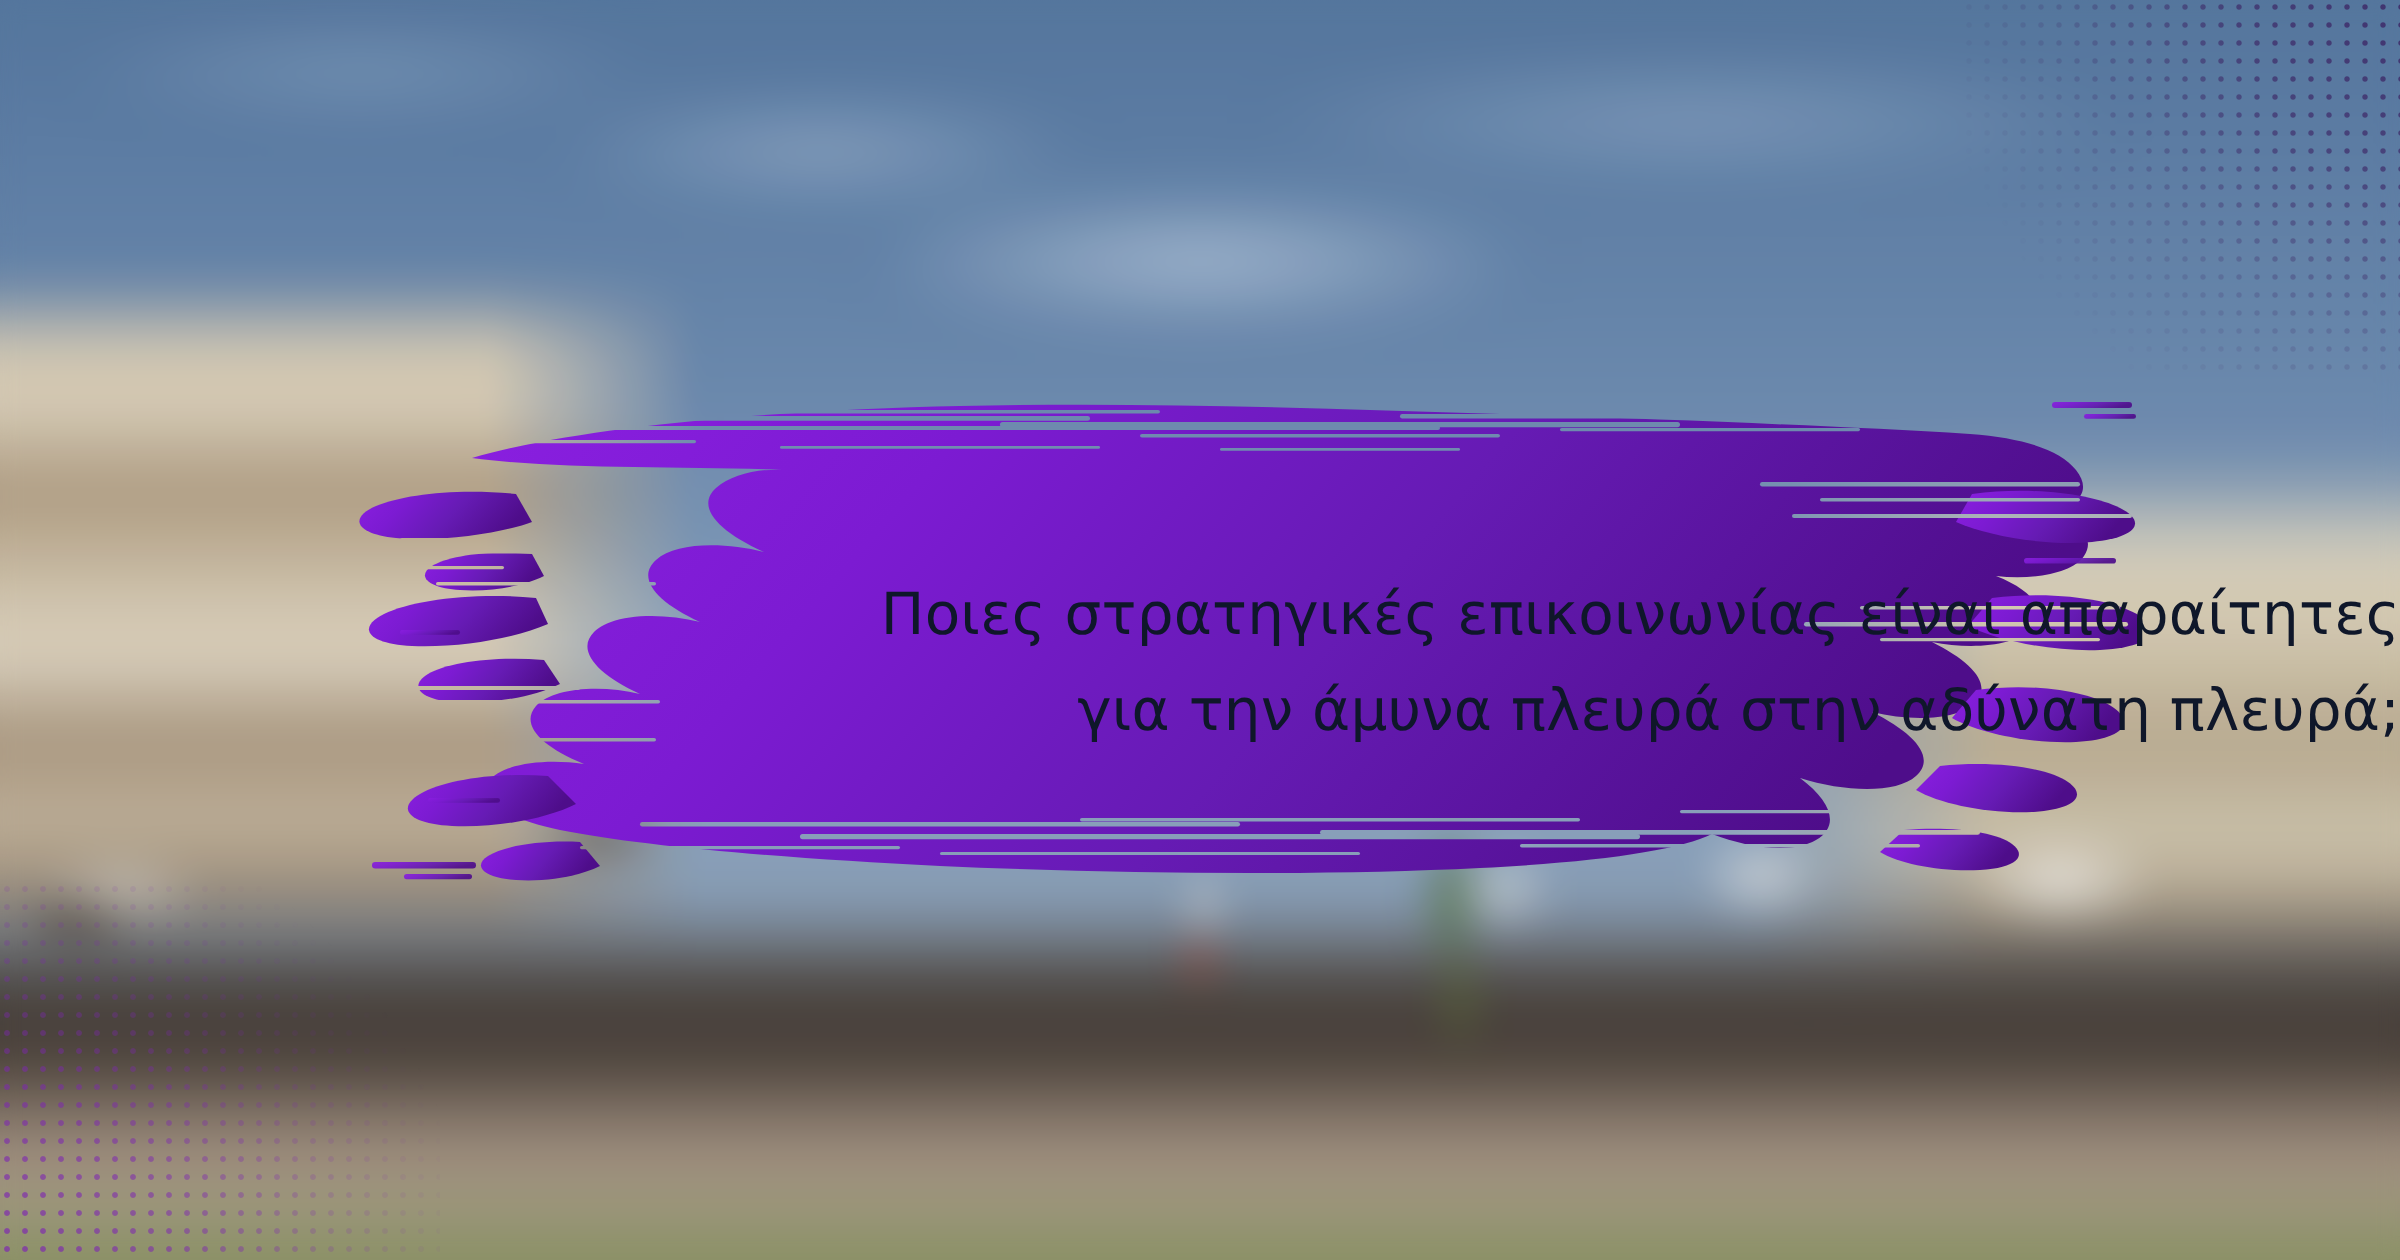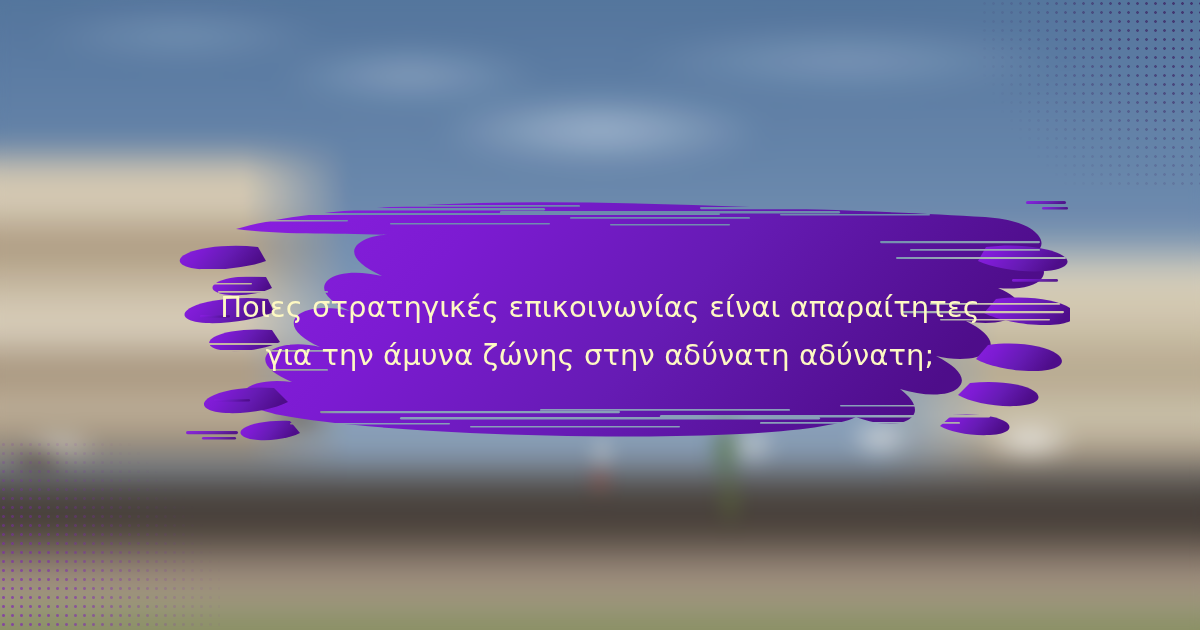--- a/index.html
+++ b/index.html
@@ -143,22 +143,22 @@
     width: 100%;
     height: 100%;
     display: block;
   }
 
   
   .headline {
     position: absolute;
     left: 0; right: 0;
     top: 283px;
-    text-align: center;
-    color: #fef9c3;
+    text-align: right;
+    color: #0f172a;
     font-size: 29px;
     line-height: 48px;
     letter-spacing: .1px;
     font-weight: 400;
     text-rendering: optimizeLegibility;
     pointer-events: none;
   }
   .headline .ln { display: block; }
 </style>
 </head>
@@ -267,16 +267,16 @@
         <rect x="902" y="24" width="26" height="2.4" rx="1.2"></rect>
         <rect x="872" y="96" width="46" height="2.8" rx="1.4"></rect>
         <rect x="60" y="132" width="30" height="2.4" rx="1.2"></rect>
         <rect x="74" y="216" width="36" height="2.4" rx="1.2"></rect>
       </g>
     </svg>
   </div>
 
   <div class="headline">
     <span class="ln">Ποιες στρατηγικές επικοινωνίας είναι απαραίτητες</span>
-    <span class="ln">για την άμυνα ζώνης στην αδύνατη αδύνατη;</span>
+    <span class="ln">για την άμυνα πλευρά στην αδύνατη πλευρά;</span>
   </div>
 
 </div>
 
 </body></html>

